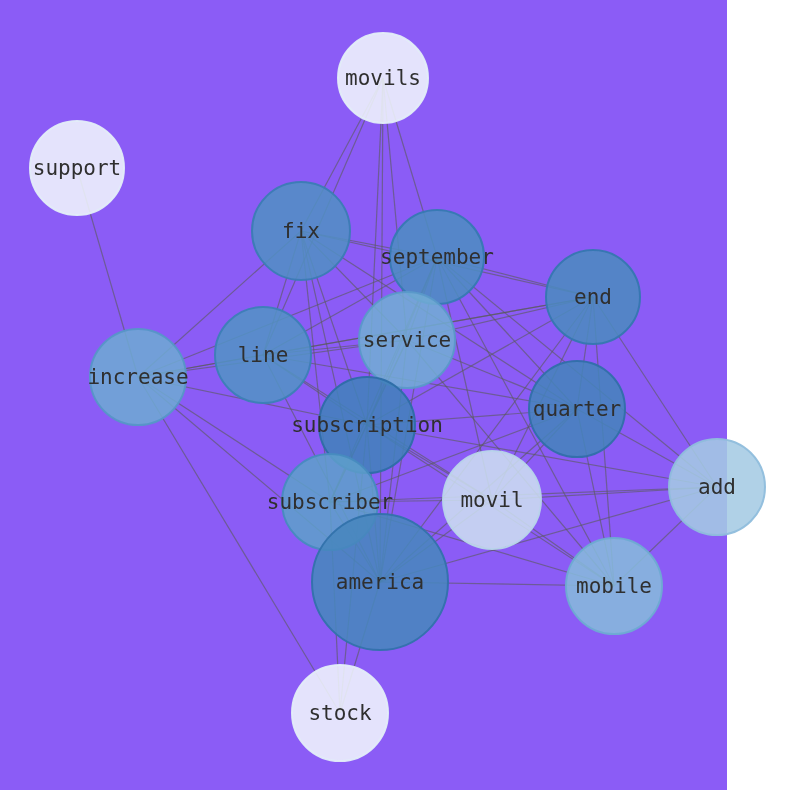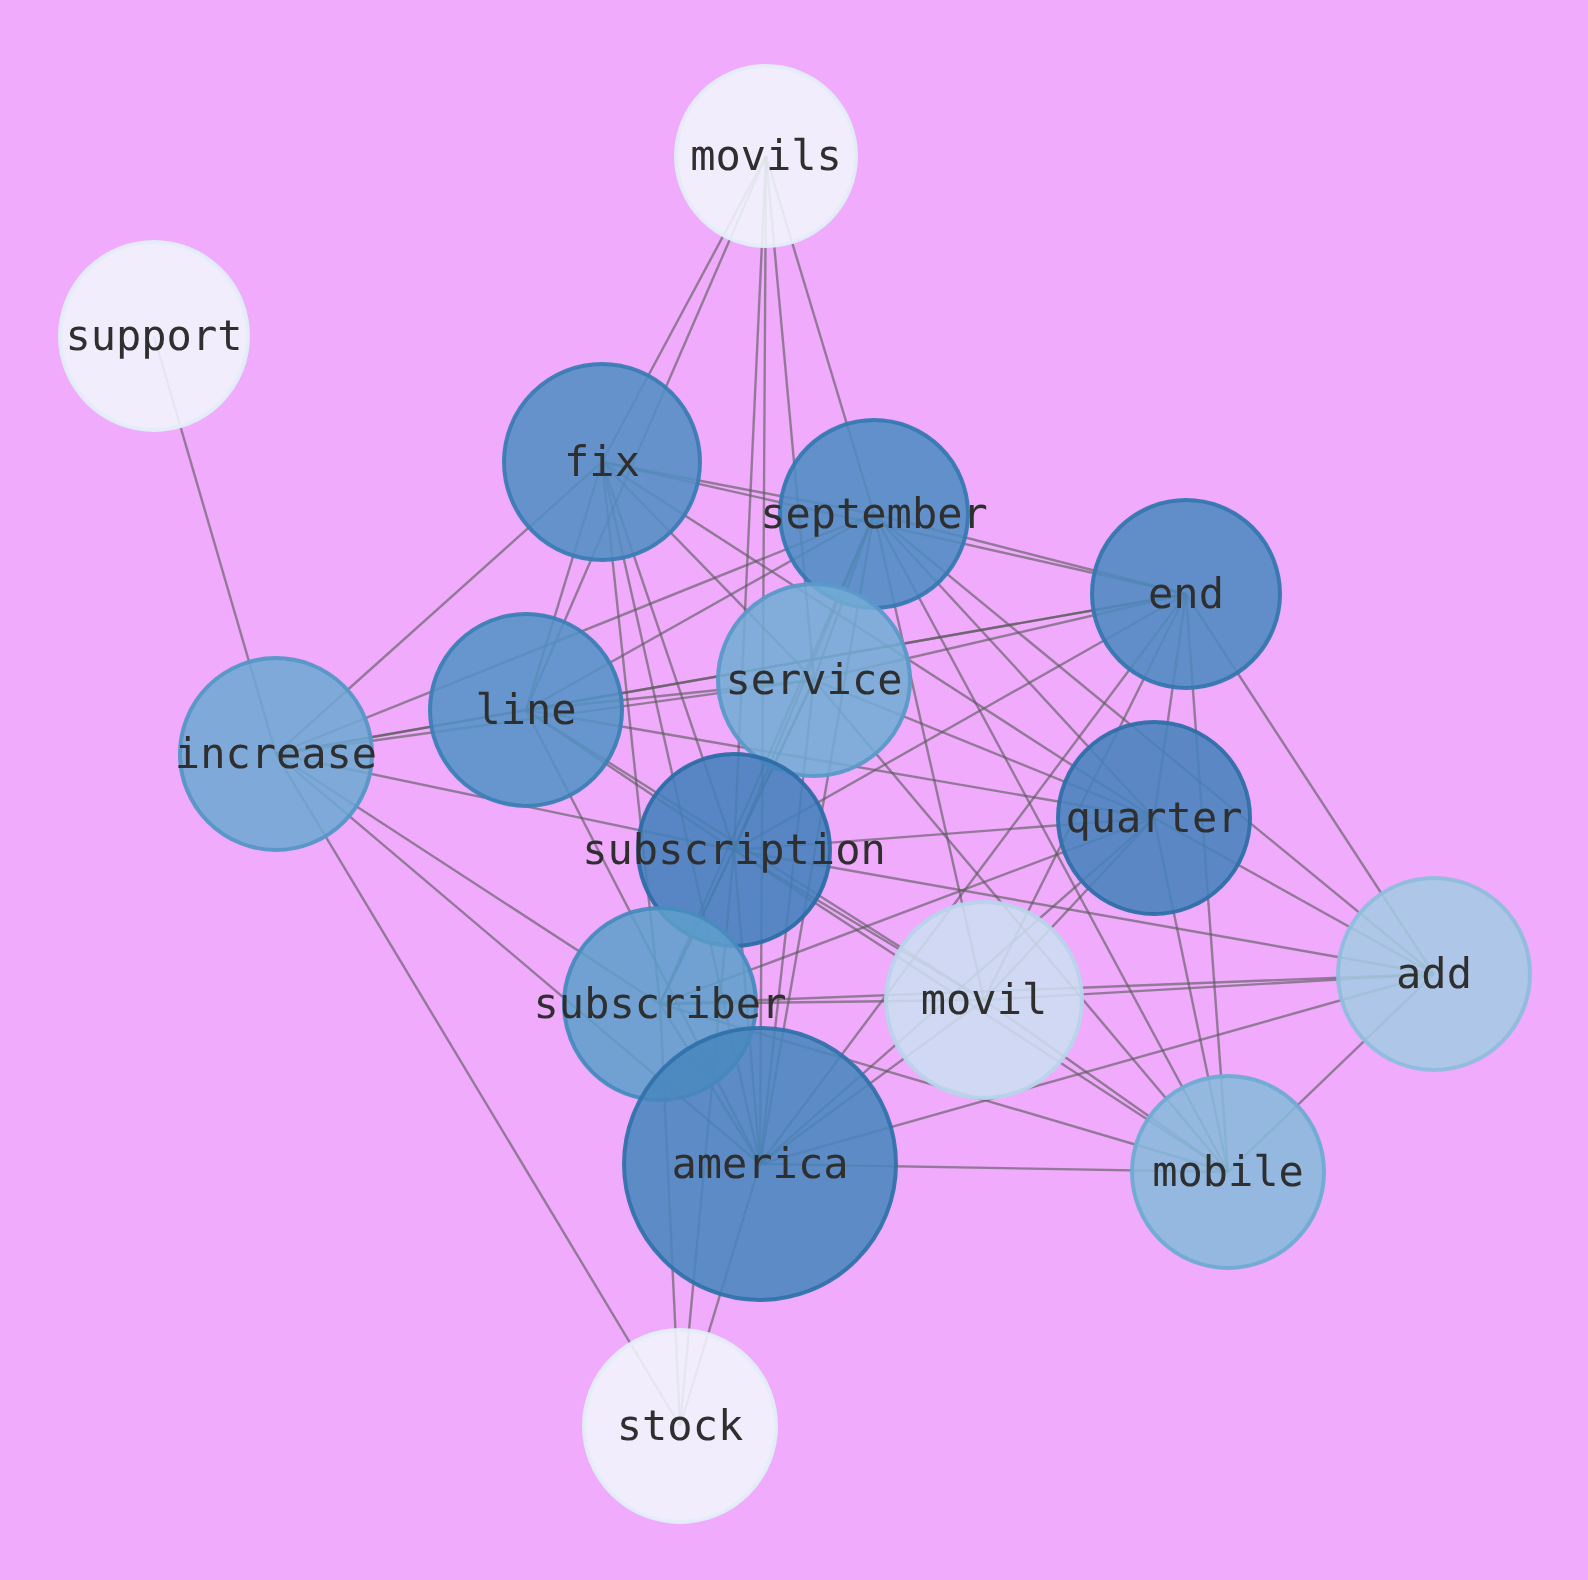--- a/index.html
+++ b/index.html
@@ -6,23 +6,23 @@
     margin: 0;
     padding: 0;
     background: #ffffff;
     width: 794px;
     height: 790px;
     overflow: hidden;
     font-family: "DejaVu Sans Mono", "Liberation Mono", monospace;
   }
   #figure {
     position: relative;
-    width: 794px;
+    width: 727px;
     height: 790px;
-    background: #f0abfc;
+    background: #8b5cf6;
     text-align: center;
   }
   svg { display: block; }
   .graph-edge {
     stroke: #5a5a5a;
     stroke-opacity: 0.62;
     stroke-width: 1.2;
     fill: none;
   }
   .graph-node {

